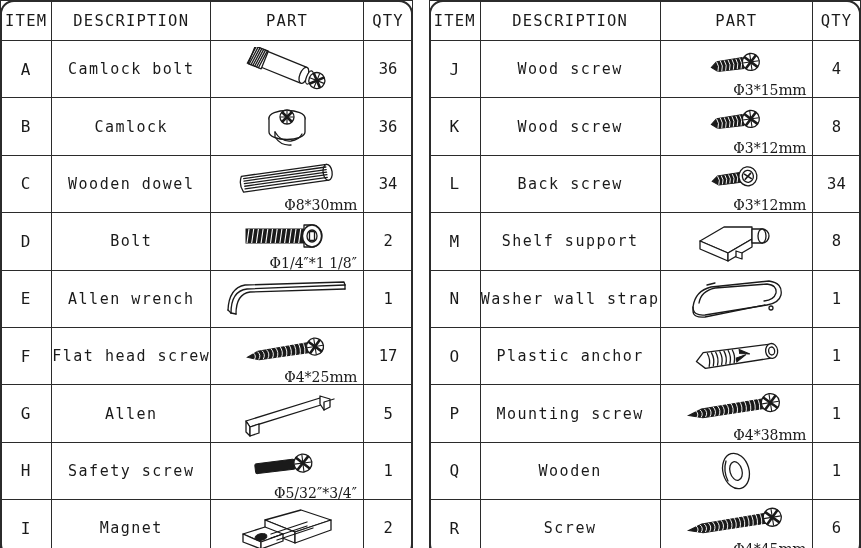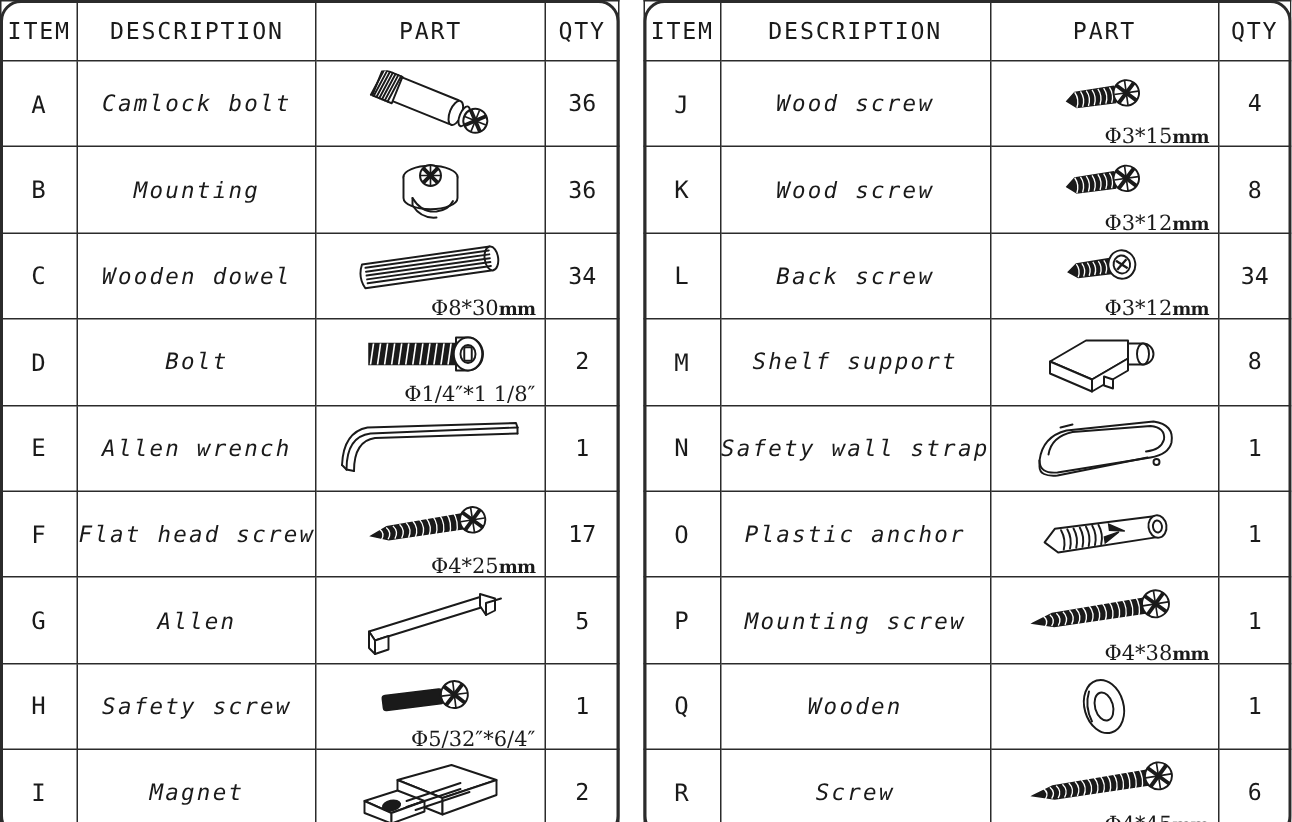--- a/index.html
+++ b/index.html
@@ -44,40 +44,40 @@
   .c-qty{width:52px;}
   .r .c-item{width:52px;}
   .r .c-desc{width:168px;}
   .r .c-part{width:160px;}
   .r .c-qty{width:52px;}
 
   .hdr td{height:39px;font-size:15.5px;letter-spacing:1.2px;}
   .row td{height:56.4px;}
 
   .item-cell{font-size:16px;letter-spacing:1px;}
-  .desc-cell{font-size:15px;letter-spacing:1.5px;white-space:nowrap;font-style:italic;}
+  .desc-cell{font-size:15px;letter-spacing:1.5px;white-space:nowrap;}
   .qty-cell{font-size:15.5px;margin-left:24px;}
 
   .part-cell{padding:0;}
   .part-inner{
     position:relative;
     width:100%;height:56px;
     display:flex;align-items:center;justify-content:center;
   }
   .art{display:block;}
   .dim{
     position:absolute;
     right:6px;bottom:-1px;
     font-family:"DejaVu Serif", serif;
     font-size:14px;
     letter-spacing:0px;
     white-space:nowrap;
     line-height:1;
   }
-  .dim .u{font-size:12px;letter-spacing:-0.5px;font-weight:bold;}
+  .dim .u{font-size:15px;letter-spacing:-0.5px;}
   .part-inner.has-dim .art{margin-bottom:11px;}
   .spacer{width:16px;}
 </style>
 </head>
 <body>
 
 <div class="sheet">
   <div class="table-wrap left">
       <table class="parts l">
         <tbody>
@@ -112,21 +112,21 @@
       </g>
     </svg>
                 </span>
 
         </div>
       </td>
       <td class="c-qty qty-cell">36</td>
     </tr>
           <tr class="row">
       <td class="c-item item-cell">B</td>
-      <td class="c-desc desc-cell">Mounting</td>
+      <td class="c-desc desc-cell">Camlock</td>
       <td class="c-part part-cell">
         <div class="part-inner ">
           <span>
                   <svg class="art" width="62" height="46" viewBox="0 0 62 46">
       <ellipse cx="31" cy="14" rx="18" ry="7.5" stroke="#1a1a1a" fill="#ffffff" stroke-width="1.3" stroke-linejoin="round" stroke-linecap="round"></ellipse>
       <path d="M13 14 v14 a18 7.5 0 0 0 36 0 v-14" stroke="#1a1a1a" fill="#ffffff" stroke-width="1.3" stroke-linejoin="round" stroke-linecap="round"></path>
       <ellipse cx="31" cy="13" rx="7" ry="7" stroke="#1a1a1a" fill="#ffffff" stroke-width="1.3" stroke-linejoin="round" stroke-linecap="round"></ellipse>
           <path d="M25.96 7.96 L36.04 18.04 M36.04 7.96 L25.96 18.04" stroke="#1a1a1a" stroke-width="2.6" fill="none"></path>
           <path d="M24.35 13 L37.65 13 M31 6.3500000000000005 L31 19.65" stroke="#1a1a1a" stroke-width="1.1" fill="none"></path>
       <path d="M19 28 q6 10 16 9 q8 -1 11 -7" stroke="#1a1a1a" fill="none" stroke-width="1.3" stroke-linejoin="round" stroke-linecap="round"></path>
@@ -271,21 +271,21 @@
           <span>
                   <svg class="art" width="92" height="30" viewBox="0 0 92 30">
       <g transform="rotate(-7 46 15)">
         <rect x="14" y="10" width="40" height="10" rx="2" fill="#1a1a1a" stroke="#1a1a1a" stroke-width="1"></rect>
         <ellipse cx="62" cy="15" rx="9" ry="9" stroke="#1a1a1a" fill="#ffffff" stroke-width="1.3" stroke-linejoin="round" stroke-linecap="round"></ellipse>
           <path d="M55.52 8.52 L68.48 21.48 M68.48 8.52 L55.52 21.48" stroke="#1a1a1a" stroke-width="2.6" fill="none"></path>
           <path d="M53.45 15 L70.55 15 M62 6.450000000000001 L62 23.549999999999997" stroke="#1a1a1a" stroke-width="1.1" fill="none"></path>
       </g>
     </svg>
                 </span>
-          <span class="dim">Φ5/32″*6/4″</span>
+          <span class="dim">Φ5/32″*3/4″</span>
         </div>
       </td>
       <td class="c-qty qty-cell">1</td>
     </tr>
           <tr class="row">
       <td class="c-item item-cell">I</td>
       <td class="c-desc desc-cell">Magnet</td>
       <td class="c-part part-cell">
         <div class="part-inner ">
           <span>
@@ -415,21 +415,21 @@
       <path d="M46 32 L52 34 L52 40 L46 38 Z" stroke="#1a1a1a" fill="#ffffff" stroke-width="1.3" stroke-linejoin="round" stroke-linecap="round"></path>
     </svg>
                 </span>
 
         </div>
       </td>
       <td class="c-qty qty-cell">8</td>
     </tr>
           <tr class="row">
       <td class="c-item item-cell">N</td>
-      <td class="c-desc desc-cell">Safety wall strap</td>
+      <td class="c-desc desc-cell">Washer wall strap</td>
       <td class="c-part part-cell">
         <div class="part-inner ">
           <span>
                   <svg class="art" width="118" height="44" viewBox="0 0 118 44">
       <path d="M16 30 q2 -16 18 -20 L92 4 q14 2 12 14 q-2 8 -14 10 L28 38 q-12 1 -12 -8 Z" stroke="#1a1a1a" fill="#ffffff" stroke-width="1.3" stroke-linejoin="round" stroke-linecap="round"></path>
       <path d="M22 26 q2 -12 16 -15 L90 7 q10 1 9 9 q-2 7 -12 8" stroke="#1a1a1a" fill="none" stroke-width="1.3" stroke-linejoin="round" stroke-linecap="round"></path>
       <path d="M16 30 L16 34 q0 7 12 6 L88 28" stroke="#1a1a1a" fill="none" stroke-width="1.3" stroke-linejoin="round" stroke-linecap="round"></path>
       <circle cx="94" cy="31" r="2" stroke="#1a1a1a" fill="none" stroke-width="1.3" stroke-linejoin="round" stroke-linecap="round"></circle>
       <path d="M30 8 L38 6" stroke="#1a1a1a" fill="none" stroke-width="1.3" stroke-linejoin="round" stroke-linecap="round"></path>
     </svg>

